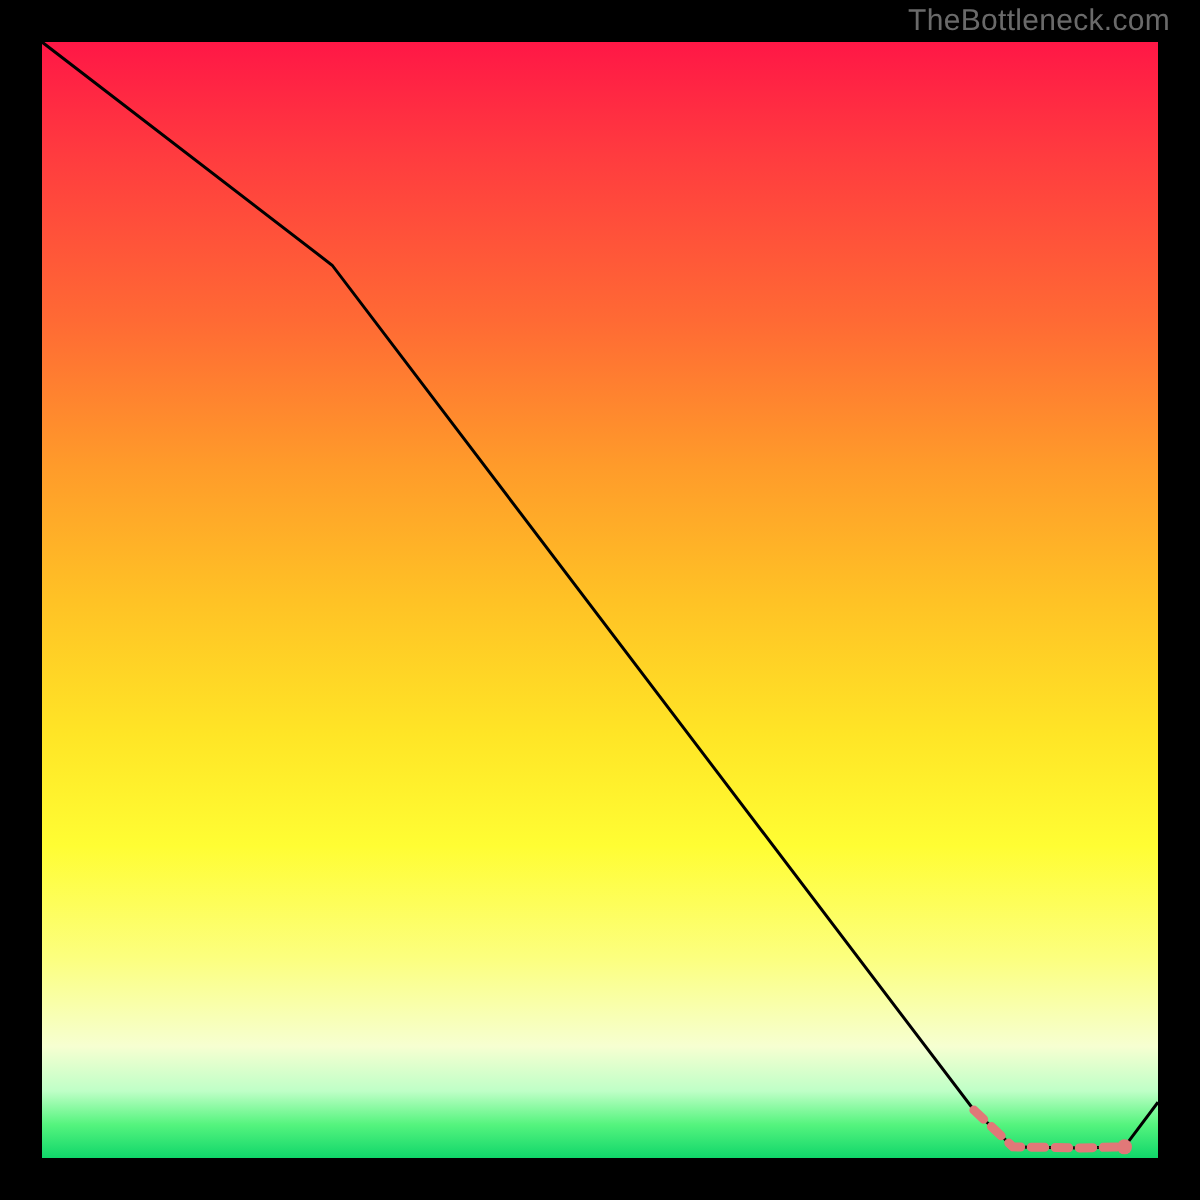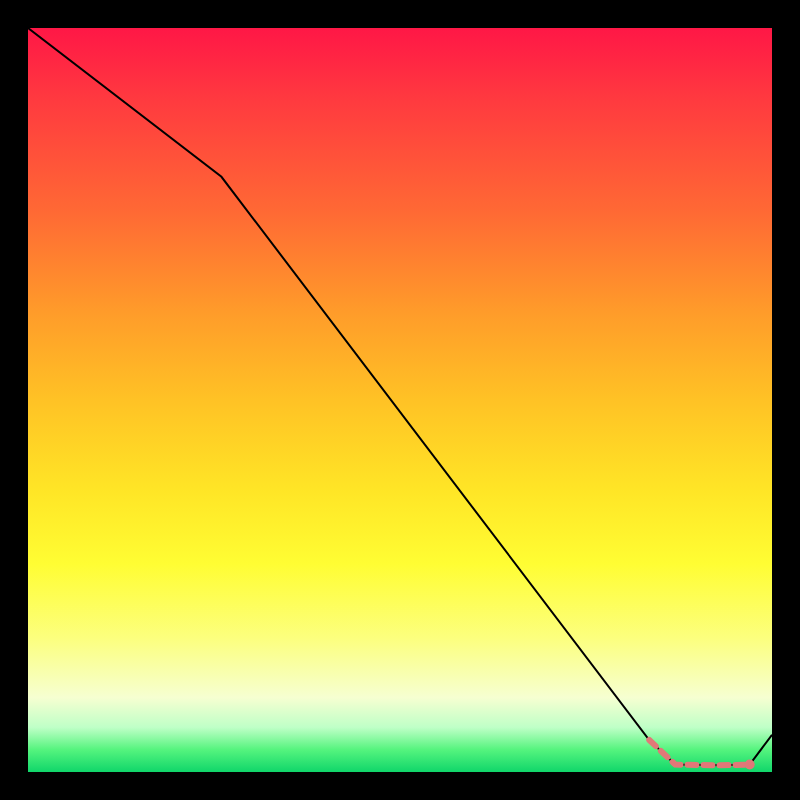--- a/index.html
+++ b/index.html
@@ -57,20 +57,21 @@
     font-size: 20px;
     color: #6a6a6a;
     letter-spacing: 0.2px;
     user-select: none;
   }
 </style>
 </head>
 <body>
 
 <div class="stage">
+  <div class="watermark">TheBottleneck.com</div>
 
   <div class="plot-area">
     <div class="gradient"></div>
     <svg class="overlay" viewBox="0 0 744 744" preserveAspectRatio="none">
       <g>
         <polyline id="main-line" fill="none" stroke="#000000" stroke-width="2" points="0,0 193.44,148.79999999999995 621.24,712.008 647.28,736.56 691.9200000000001,737.304 721.68,736.56 744,706.8"></polyline>
         <polyline id="dotted-line" fill="none" points="621.24,712.008 647.28,736.56 691.9200000000001,737.304 721.68,736.56" stroke="#e17878" stroke-width="6" stroke-dasharray="9,7" stroke-linecap="round"></polyline>
         <circle id="end-dot" cx="721.68" cy="736.56" r="5" fill="#e17878"></circle>
       </g>
     </svg>

